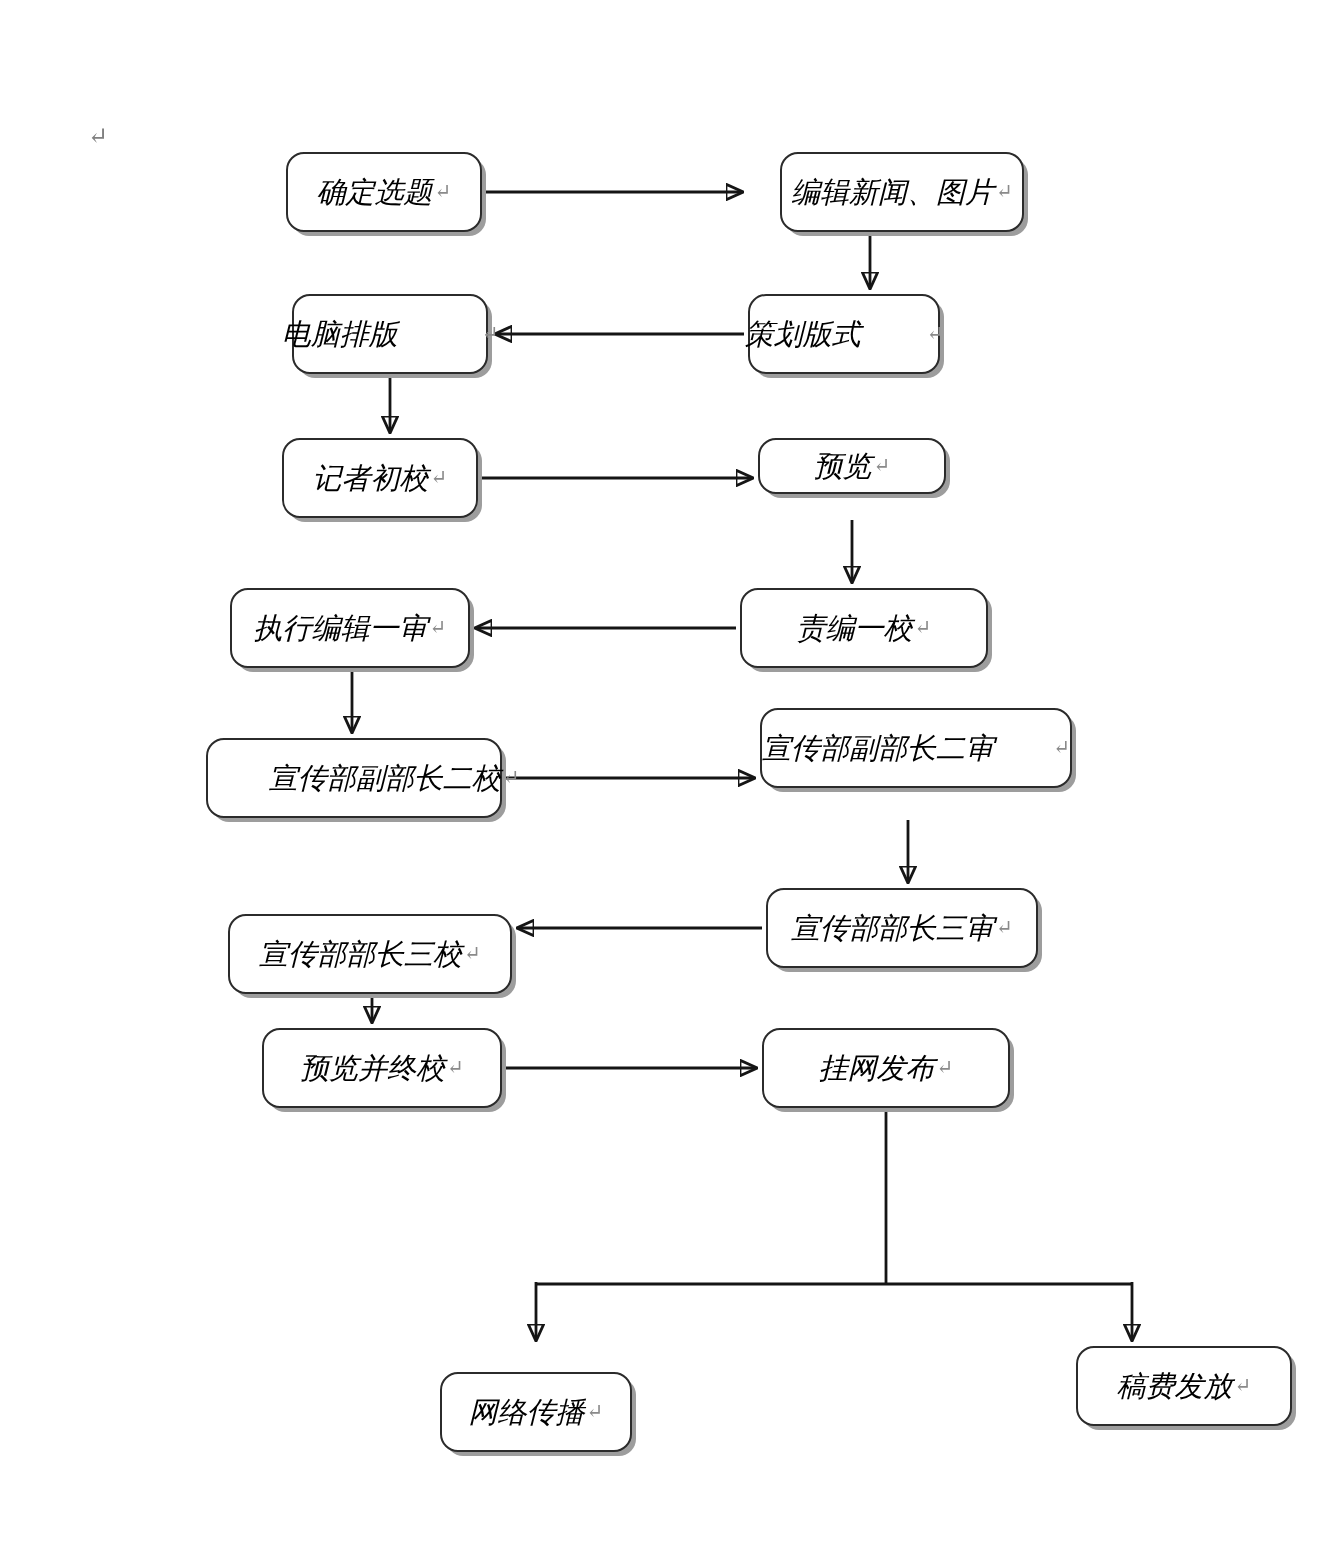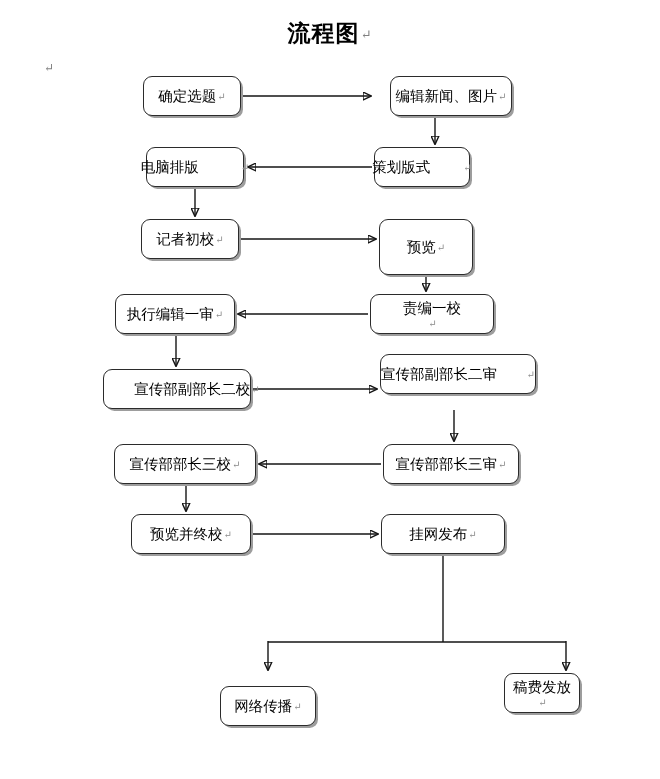--- a/index.html
+++ b/index.html
@@ -56,20 +56,21 @@
     display: flex;
     align-items: center;
     justify-content: center;
     color: #000000;
     font-size: 14.5px;
     white-space: nowrap;
     z-index: 3;
   }
   .node .label {
     display: inline-block;
+    font-style: italic;
   }
   .node .pilcrow {
     font-size: 10px;
     color: #8a8a8a;
     vertical-align: 1px;
     margin-left: 1px;
   }
   svg.links {
     position: absolute;
     left: 0; top: 0;
@@ -82,21 +83,20 @@
     stroke: #151515;
     stroke-width: 1.4;
     fill: none;
   }
 </style>
 </head>
 <body>
 
 <div id="canvas">
 
-  <div class="title"><span>流程图</span><span class="pilcrow">↵</span></div>
 
   <div class="stray-mark" style="left:44px; top:62px;">↵</div>
 
   <svg class="links" viewBox="0 0 660 779">
     <defs>
       <marker id="ah" markerWidth="9" markerHeight="9" refX="8" refY="4.5" orient="auto" markerUnits="userSpaceOnUse">
         <path d="M0,0.6 L8.6,4.5 L0,8.4 z" fill="#151515" stroke="none"></path>
       </marker>
     </defs>
 
@@ -153,26 +153,26 @@
   <div class="node" style="left:146px; top:147px; width:98px; height:40px;gap:41px;">
       <span class="label">电脑排版</span>
       <span class="pilcrow">↵</span>
     </div>
 
   <div class="node" style="left:141px; top:219px; width:98px; height:40px;">
       <span class="label">记者初校</span>
       <span class="pilcrow">↵</span>
     </div>
 
-  <div class="node" style="left:379px; top:219px; width:94px; height:56px;">
+  <div class="node" style="left:379px; top:219px; width:94px; height:28px;">
       <span class="label">预览</span>
       <span class="pilcrow">↵</span>
     </div>
 
-  <div class="node" style="left:370px; top:294px; width:124px; height:40px;flex-direction:column;">
+  <div class="node" style="left:370px; top:294px; width:124px; height:40px;">
       <span class="label">责编一校</span>
       <span class="pilcrow">↵</span>
     </div>
 
   <div class="node" style="left:115px; top:294px; width:120px; height:40px;">
       <span class="label">执行编辑一审</span>
       <span class="pilcrow">↵</span>
     </div>
 
   <div class="node" style="left:103px; top:369px; width:148px; height:40px;padding-left:40px;">
@@ -183,38 +183,38 @@
   <div class="node" style="left:380px; top:354px; width:156px; height:40px;justify-content:space-between;">
       <span class="label">宣传部副部长二审</span>
       <span class="pilcrow">↵</span>
     </div>
 
   <div class="node" style="left:383px; top:444px; width:136px; height:40px;">
       <span class="label">宣传部部长三审</span>
       <span class="pilcrow">↵</span>
     </div>
 
-  <div class="node" style="left:114px; top:444px; width:142px; height:40px;">
+  <div class="node" style="left:114px; top:457px; width:142px; height:40px;">
       <span class="label">宣传部部长三校</span>
       <span class="pilcrow">↵</span>
     </div>
 
   <div class="node" style="left:131px; top:514px; width:120px; height:40px;">
       <span class="label">预览并终校</span>
       <span class="pilcrow">↵</span>
     </div>
 
   <div class="node" style="left:381px; top:514px; width:124px; height:40px;">
       <span class="label">挂网发布</span>
       <span class="pilcrow">↵</span>
     </div>
 
   <div class="node" style="left:220px; top:686px; width:96px; height:40px;">
       <span class="label">网络传播</span>
       <span class="pilcrow">↵</span>
     </div>
 
-  <div class="node" style="left:504px; top:673px; width:76px; height:40px;flex-direction:column;">
+  <div class="node" style="left:538px; top:673px; width:108px; height:40px;">
       <span class="label">稿费发放</span>
       <span class="pilcrow">↵</span>
     </div>
 
 </div>
 
 </body></html>

